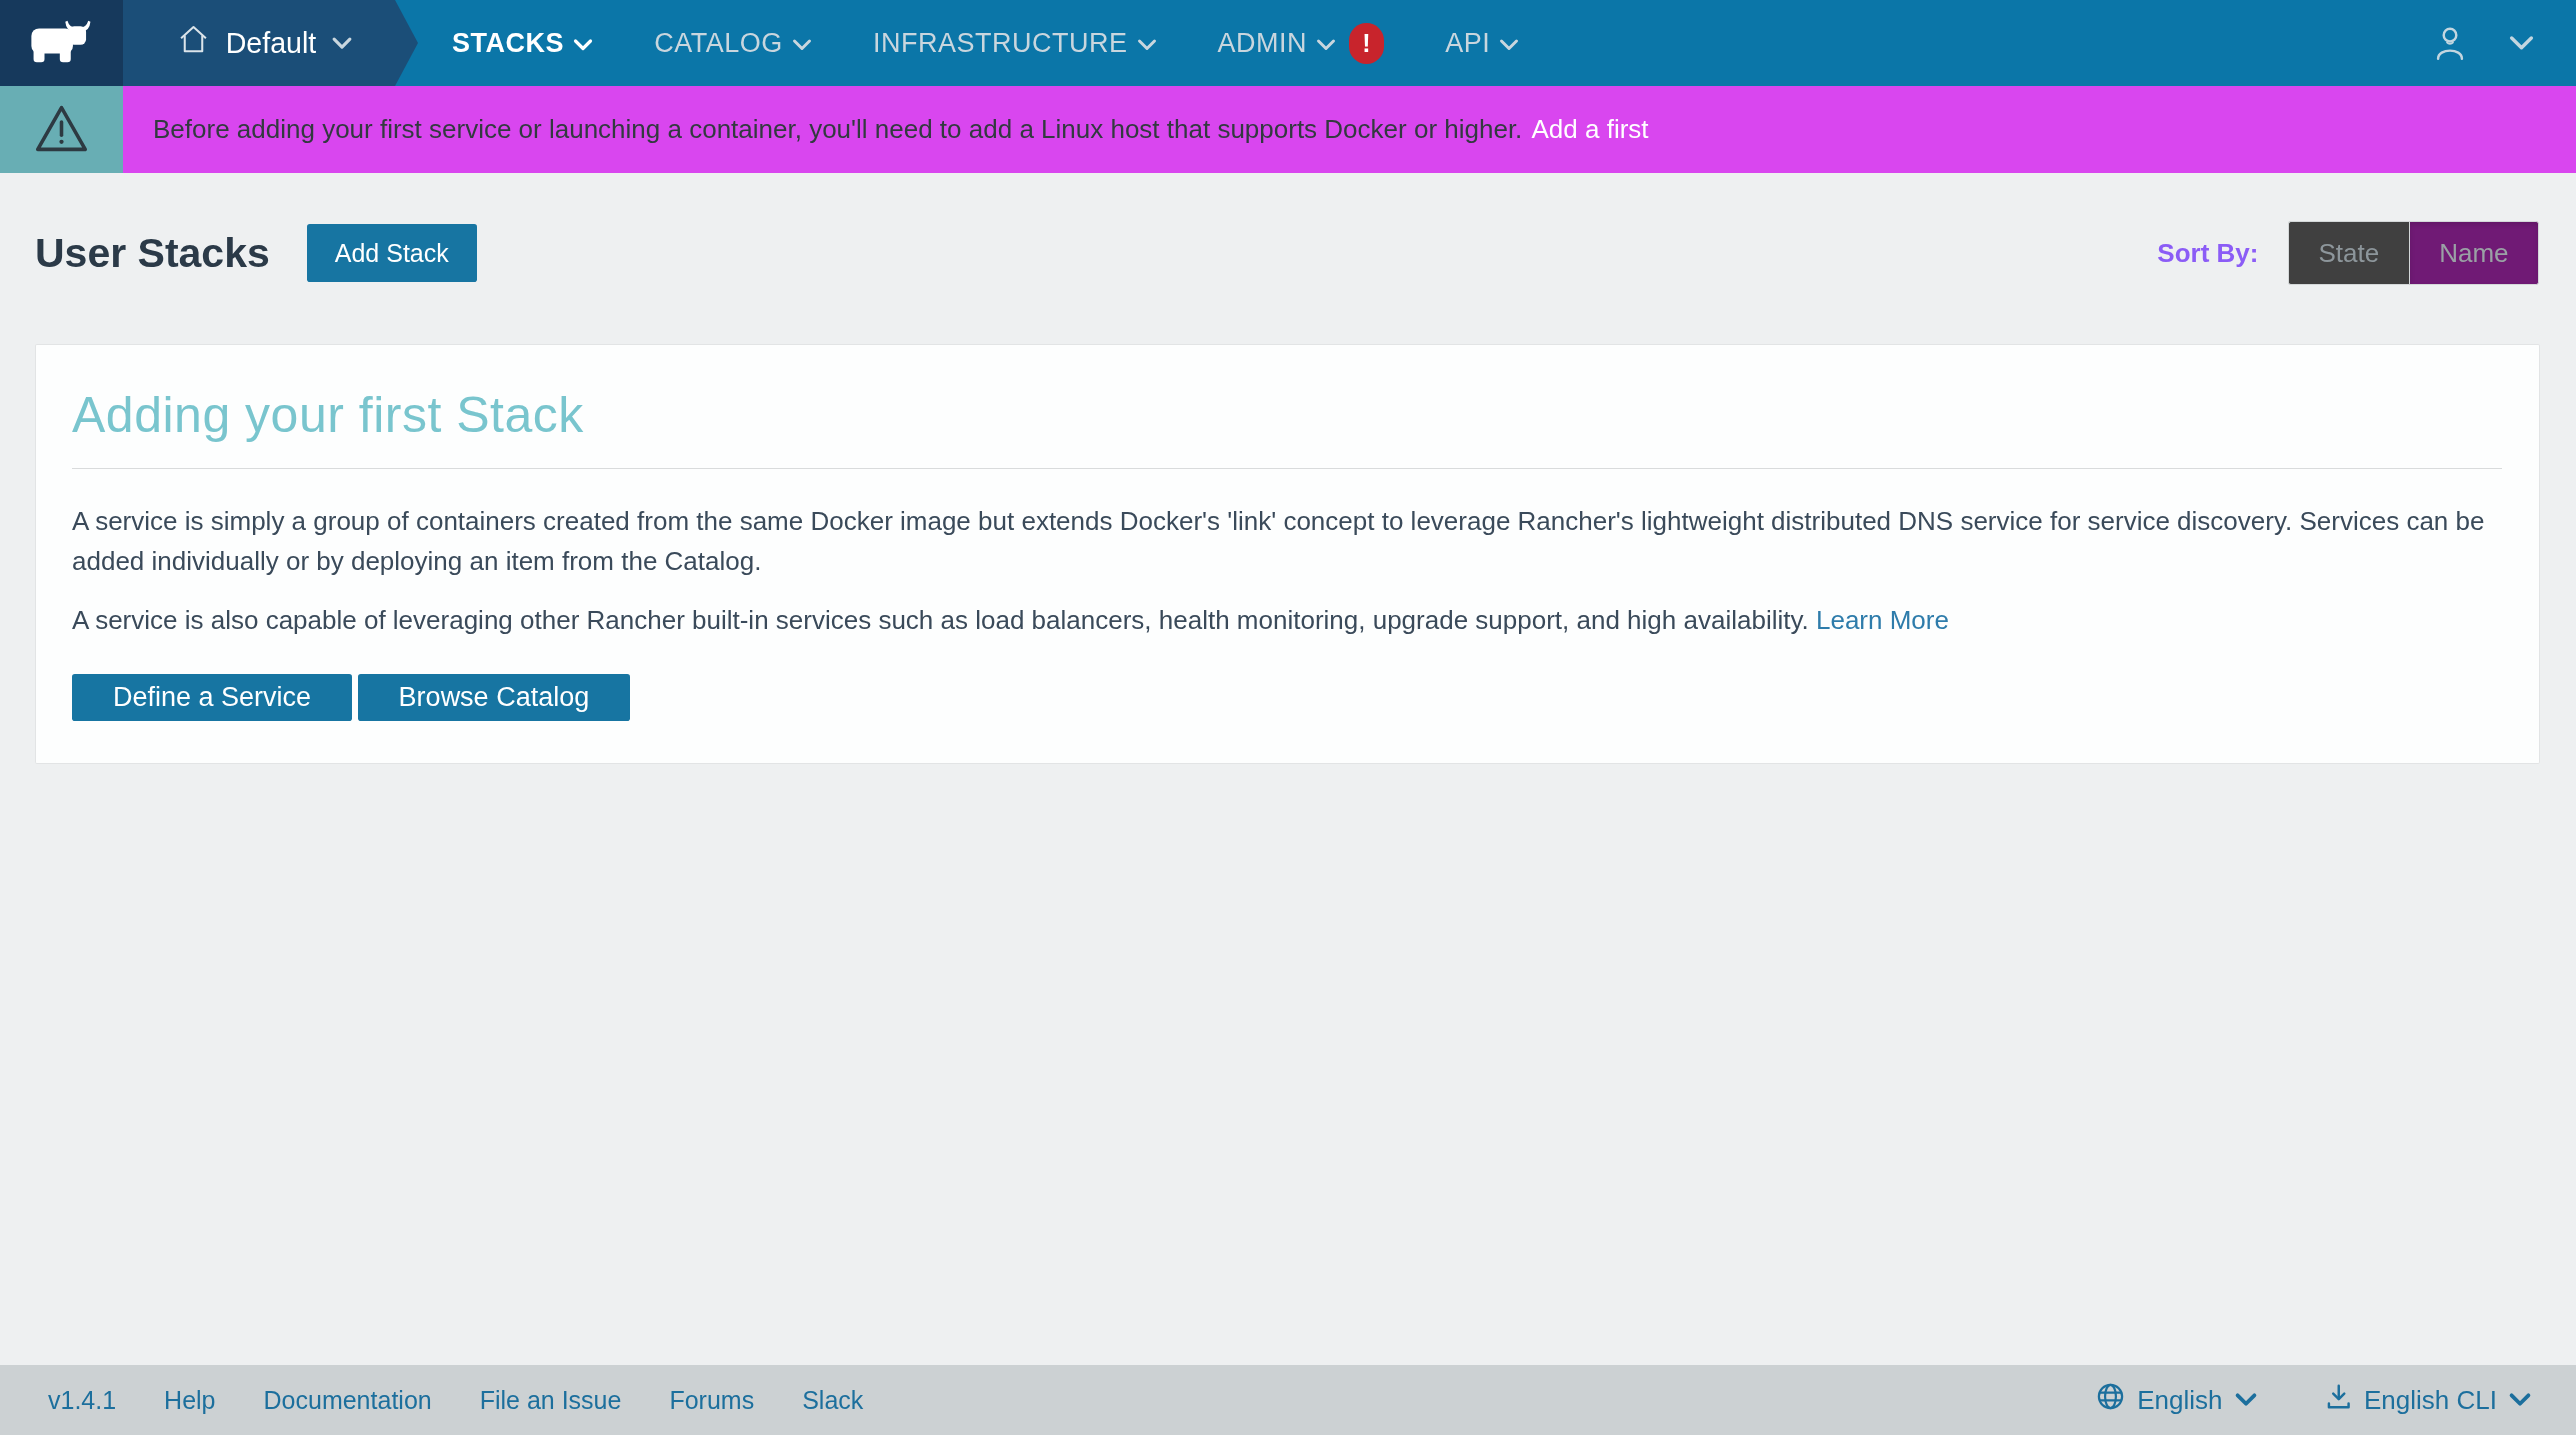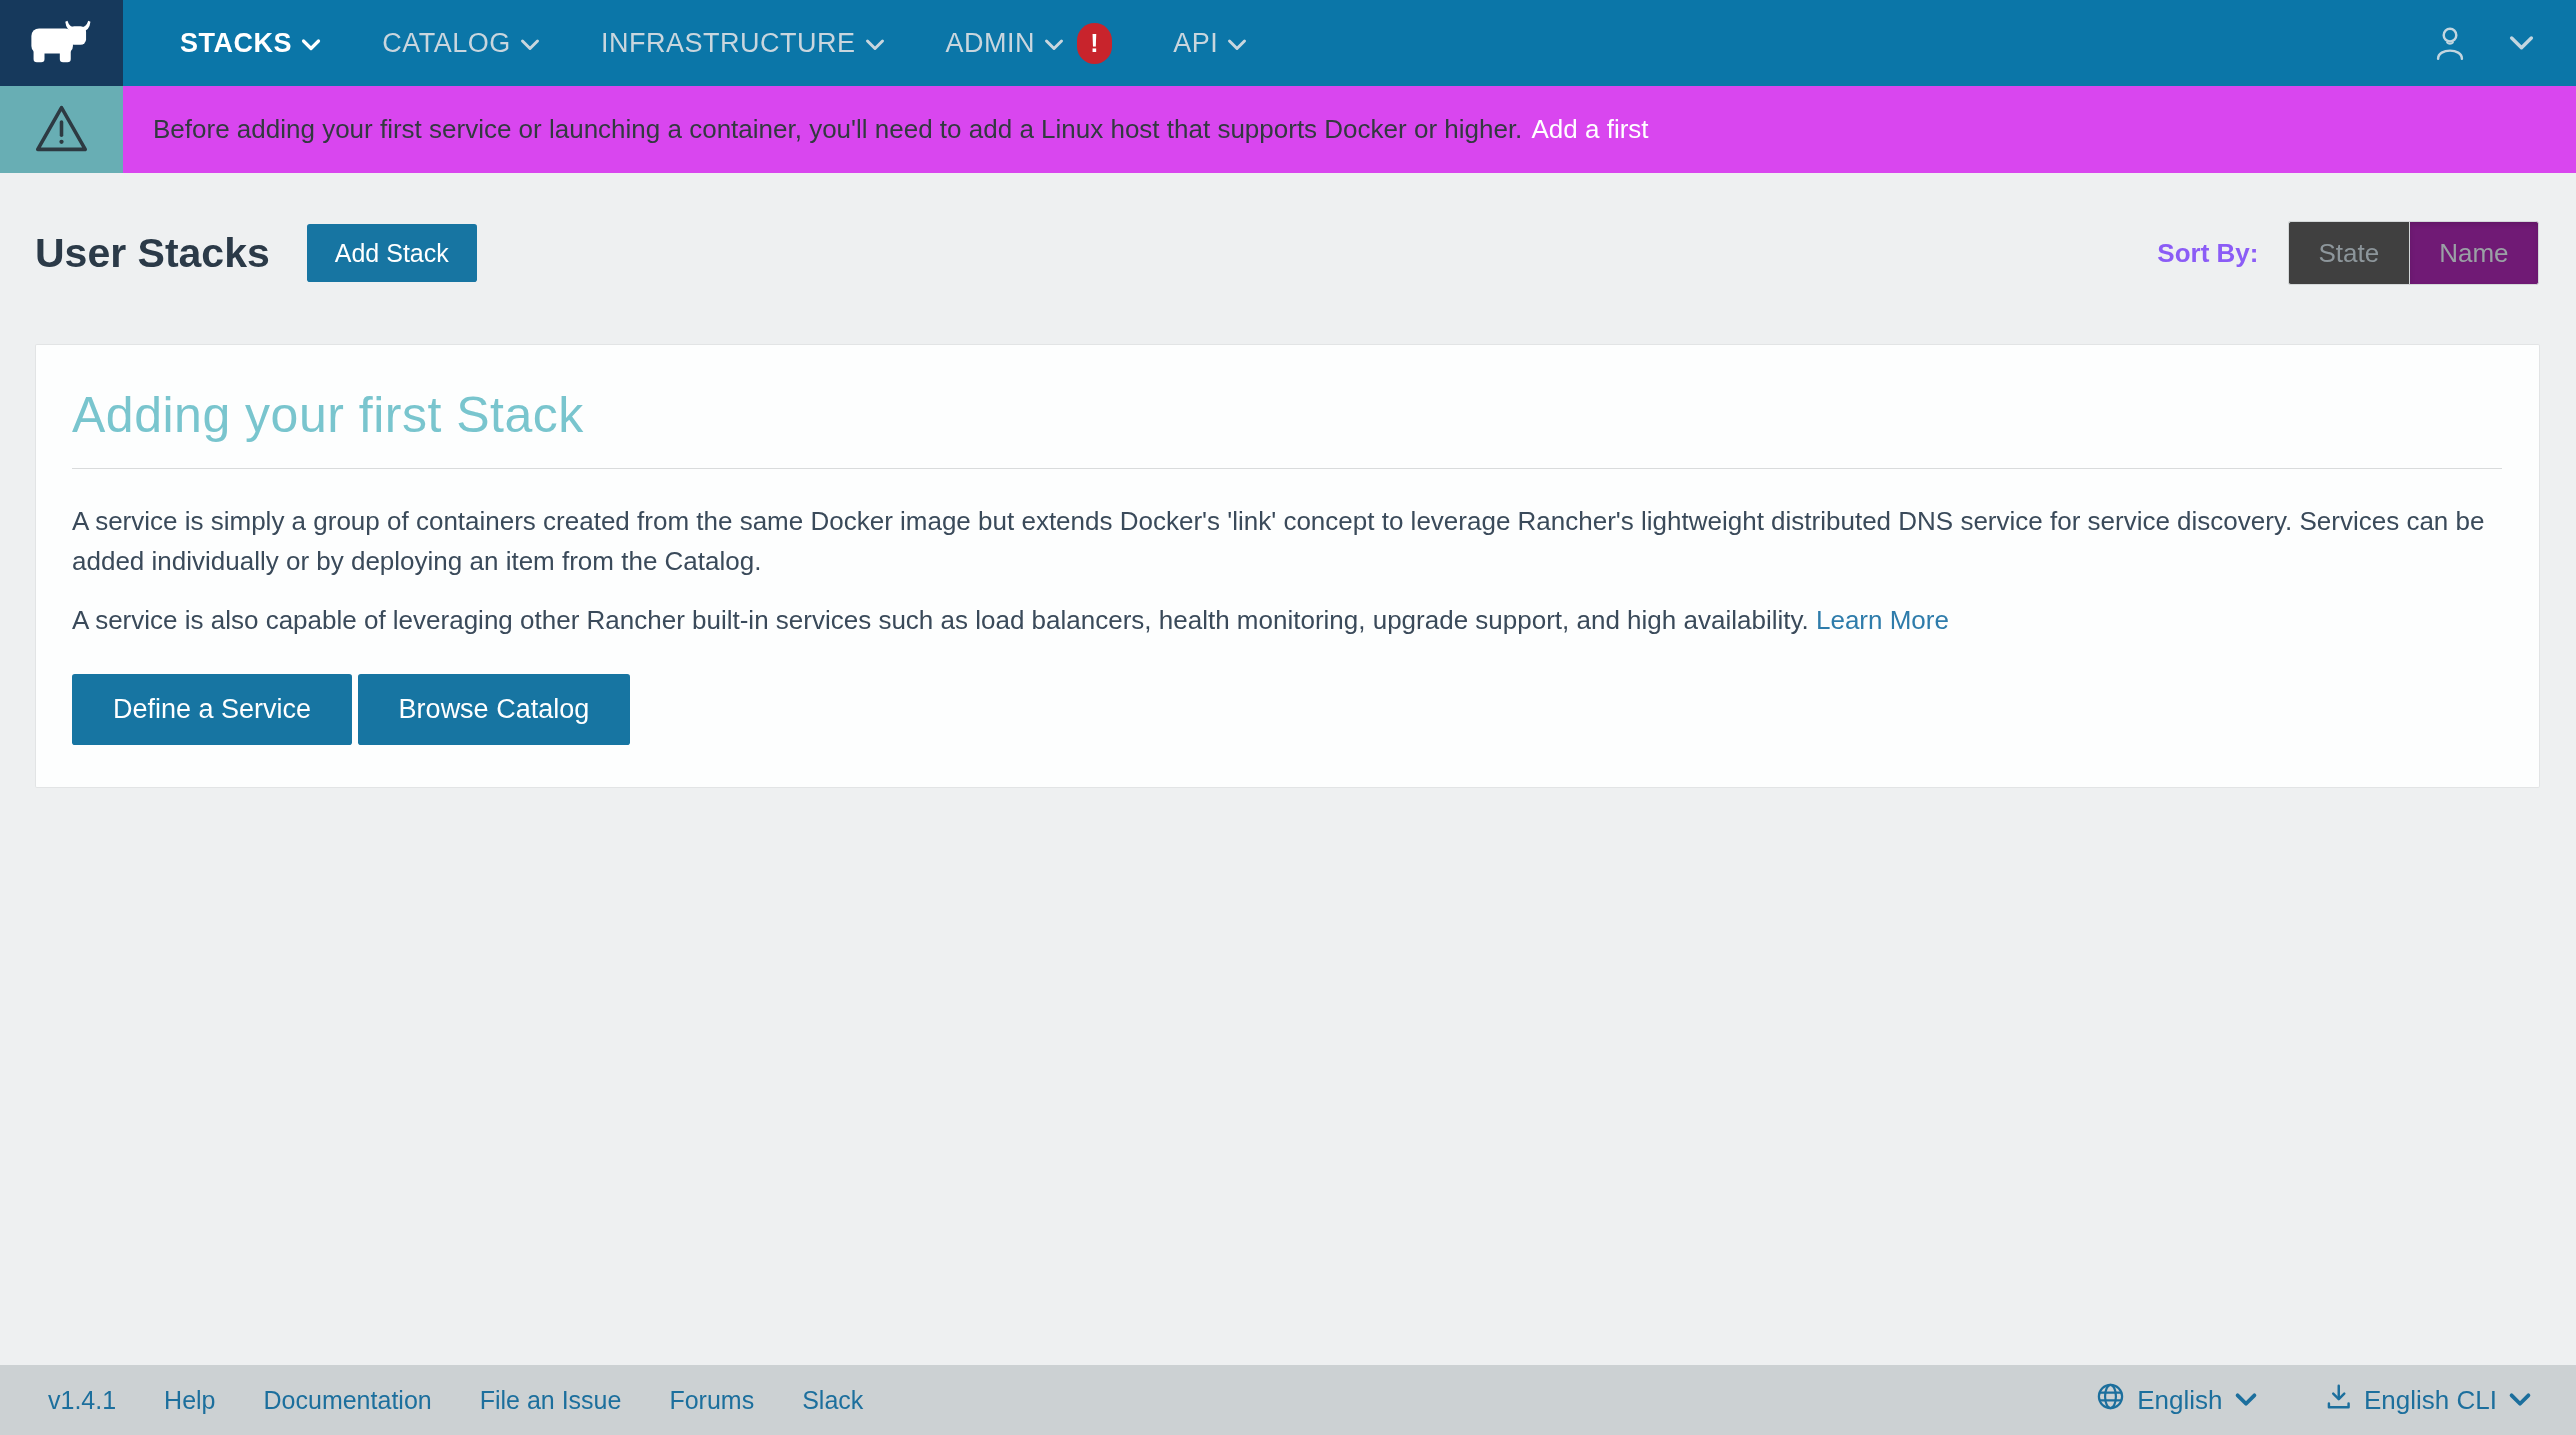--- a/index.html
+++ b/index.html
@@ -202,21 +202,21 @@
     cursor: pointer;
     text-decoration: none;
   }
   .card-actions {
     display: flex;
     gap: 5.5px;
     margin-top: 33px;
   }
   .action-btn {
     font-size: 27px;
-    padding: 20px 41px;
+    padding: 8px 41px;
   }
 
   
   .footer {
     margin-top: auto;
     height: 70px;
     background: #ccd1d3;
     display: flex;
     align-items: center;
     padding: 0 44px 0 48px;
@@ -262,20 +262,35 @@
           <rect x="6" y="28" width="10" height="15" rx="3"></rect>
           <rect x="30" y="28" width="10" height="15" rx="3"></rect>
           <rect x="38" y="10" width="16" height="17" rx="5"></rect>
           <path d="M37 5 q2 7 9 6 l-1 4 q-9 1 -10 -9 z"></path>
           <path d="M56 5 q-2 7 -9 6 l1 4 q9 1 10 -9 z"></path>
         </g>
       </svg>
     </span>
   </div>
 
+  <div class="env-switcher">
+    <span>
+      <svg width="35" height="35" viewBox="0 0 24 24" fill="none" stroke="#dbe4ea" stroke-width="1.4" stroke-linejoin="round">
+        <path d="M3.5 11.2 L12 3.5 L20.5 11.2"></path>
+        <path d="M6 9.2 V20 H18 V9.2"></path>
+      </svg>
+    </span>
+    <span>Default</span>
+    <span class="chev">
+      <svg width="22" height="14.7" viewBox="0 0 20 14">
+          <path d="M2.5 3 L10 10.5 L17.5 3" fill="none" stroke="#c9d6de" stroke-width="3" stroke-linecap="round" stroke-linejoin="round"></path>
+        </svg>
+    </span>
+    <span class="arrow-tip"></span>
+  </div>
 
   <nav class="nav-menu">
     <div class="nav-item active">
       <span>STACKS</span>
       <span class="chev">
         <svg width="20" height="14" viewBox="0 0 20 14">
             <path d="M2.5 3 L10 10.5 L17.5 3" fill="none" stroke="#ffffff" stroke-width="3.2" stroke-linecap="round" stroke-linejoin="round"></path>
           </svg>
       </span>
     </div>

